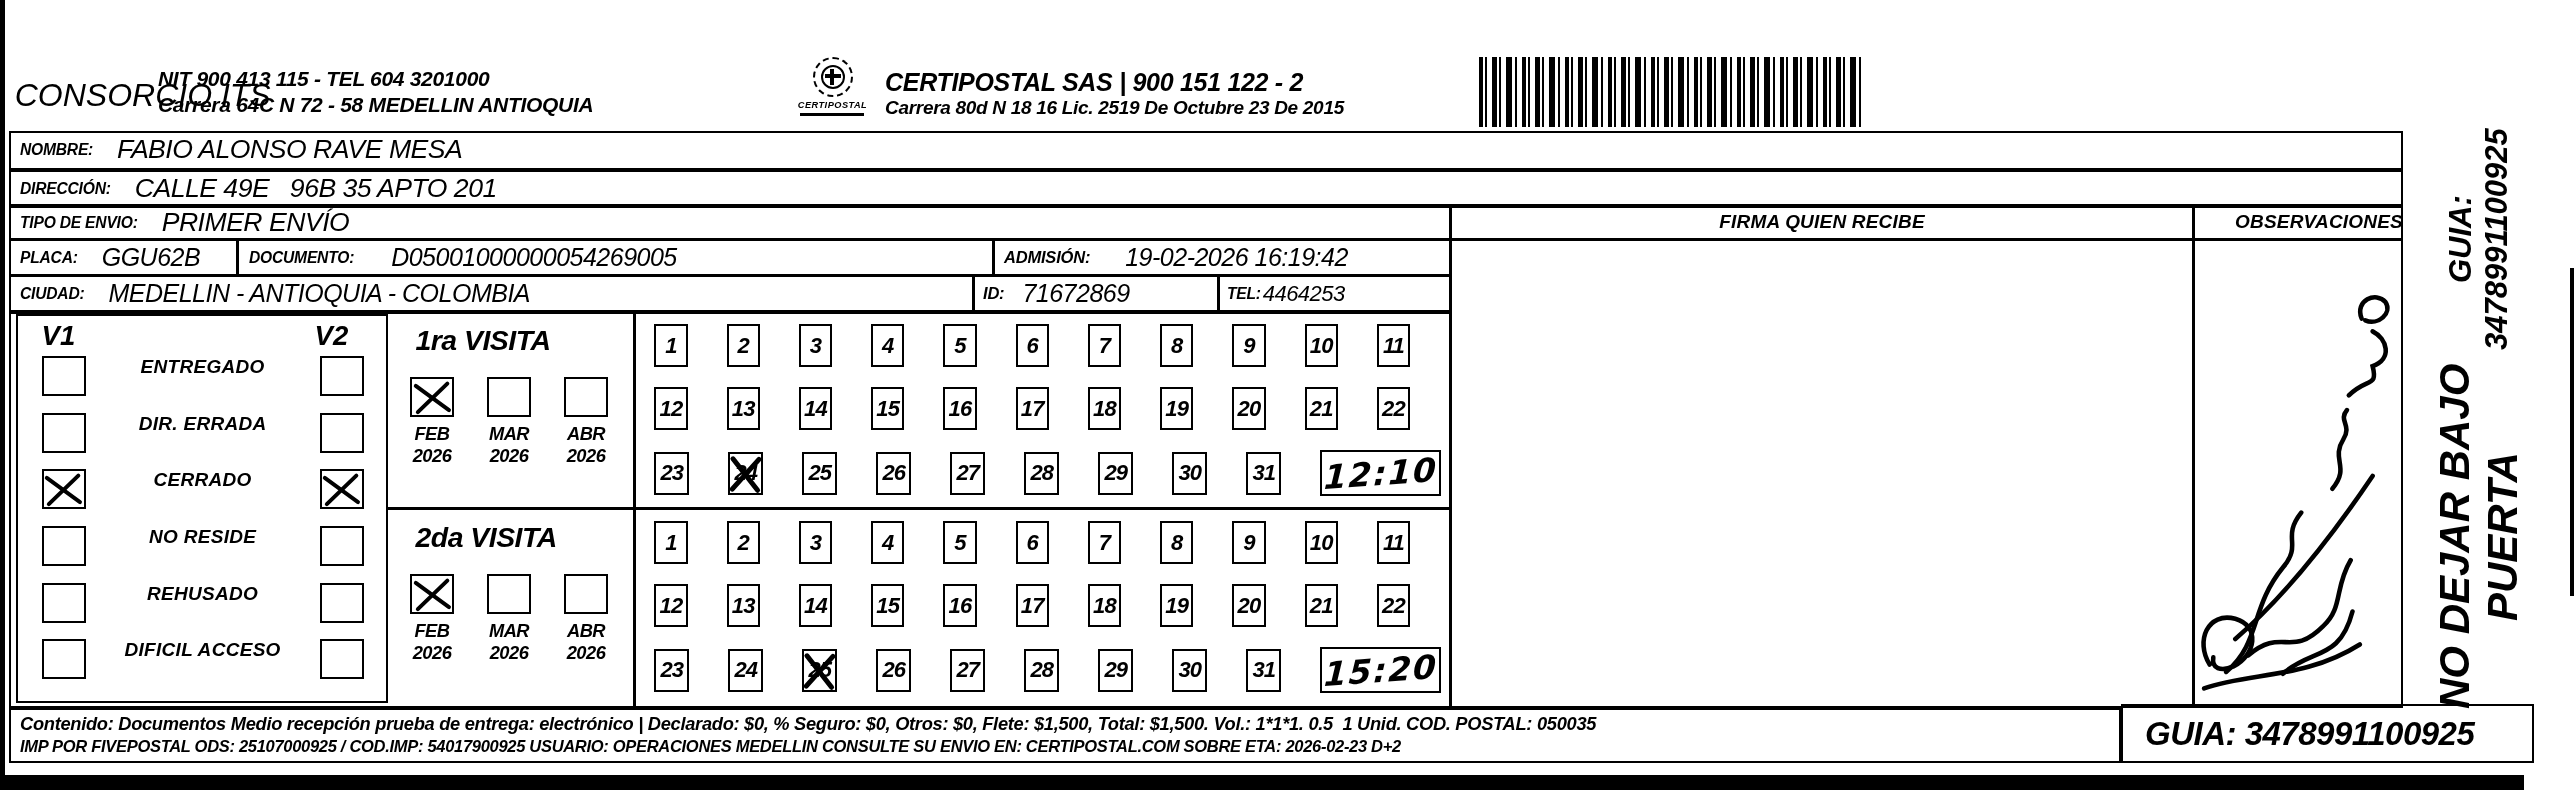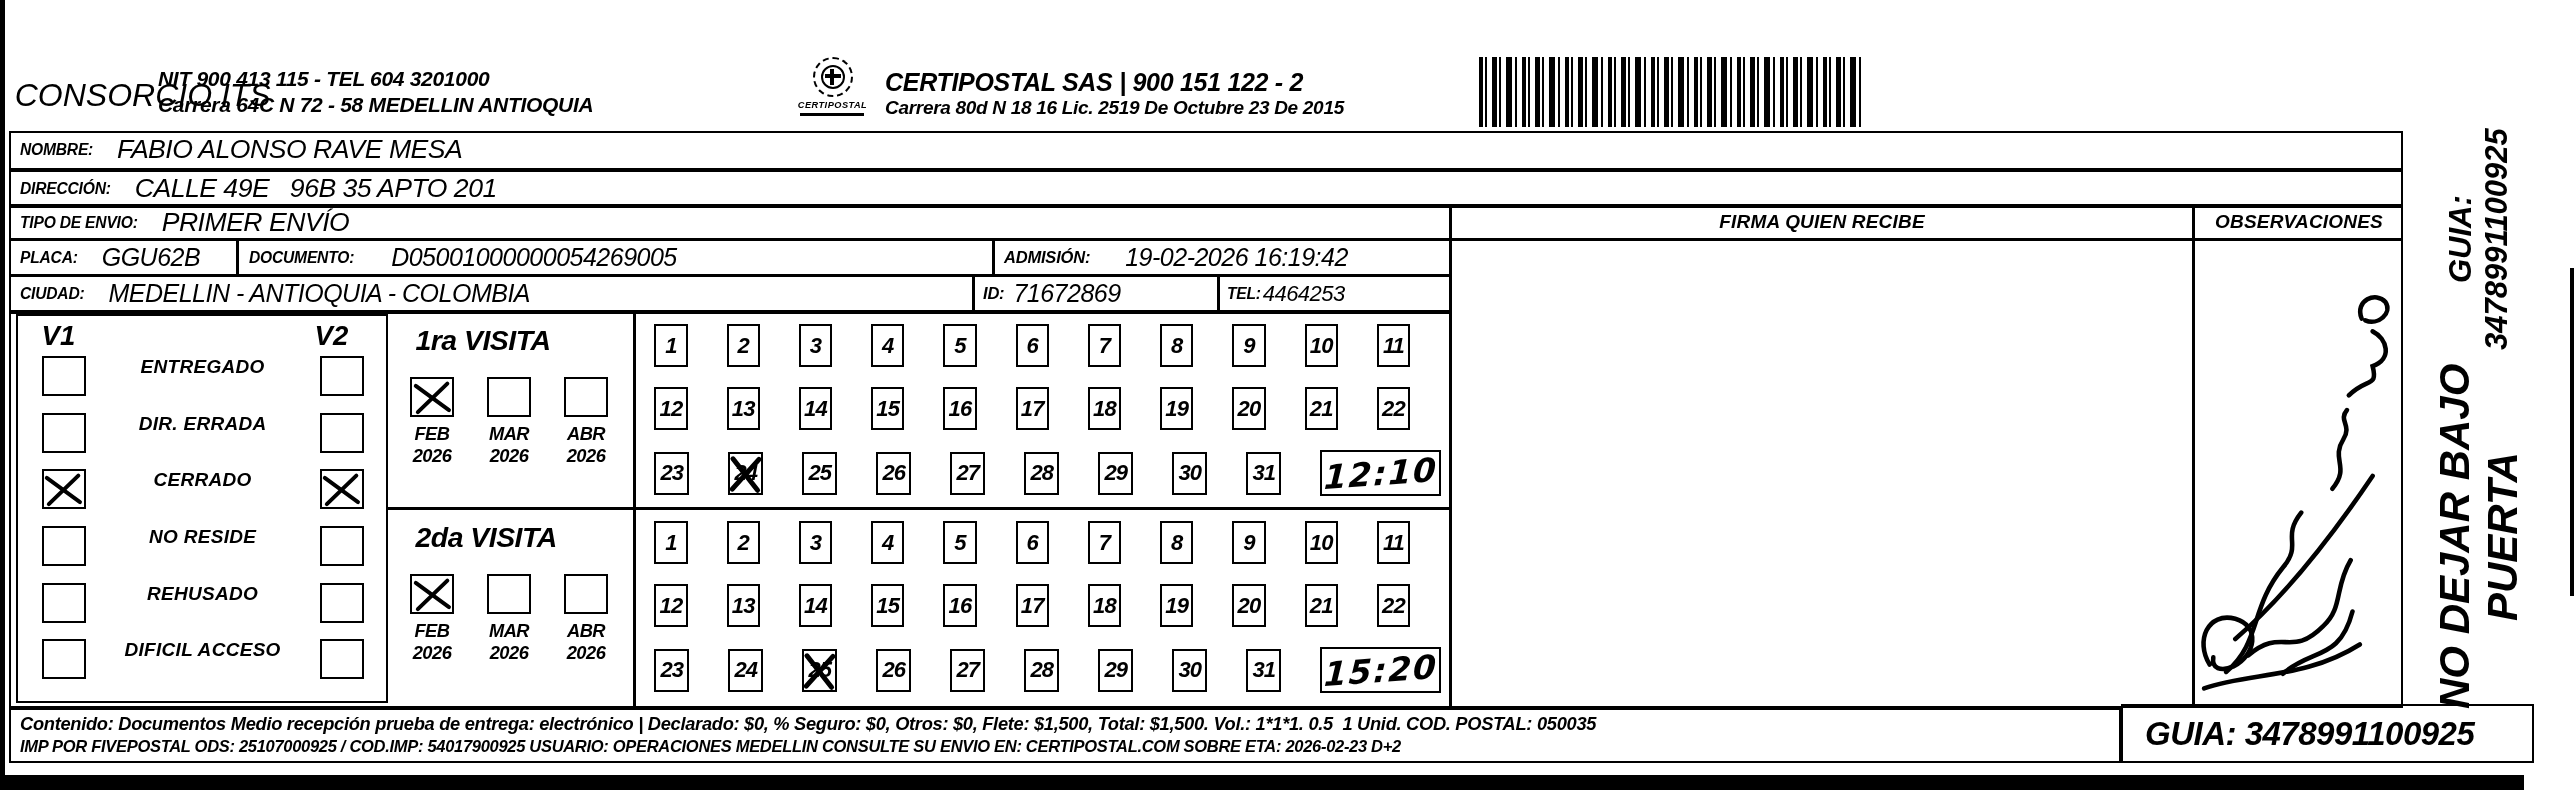--- a/index.html
+++ b/index.html
@@ -130,21 +130,21 @@
     <span class="val md" style="margin-left:13px;">D05001000000054269005</span>
   </div>
   <div class="cellrow" style="left:1004px;top:240px;height:35px;">
     <span class="lbl" style="font-size:16.5px;">ADMISIÓN:</span>
     <span class="val md" style="margin-left:11px;">19-02-2026 16:19:42</span>
   </div>
   <div class="cellrow" style="left:20px;top:276px;height:35px;">
     <span class="lbl">CIUDAD:</span>
     <span class="val md">MEDELLIN - ANTIOQUIA - COLOMBIA</span>
   </div>
-  <div class="cellrow" style="left:983px;top:276px;height:35px;gap:9px;">
+  <div class="cellrow" style="left:983px;top:276px;height:35px;gap:18px;">
     <span class="lbl" style="font-size:16.5px;">ID:</span>
     <span class="val md">71672869</span>
   </div>
   <div class="cellrow" style="left:1227px;top:276px;height:35px;gap:1.8px;">
     <span class="lbl">TEL:</span>
     <span class="val sm">4464253</span>
   </div>
 
   <div class="panel" style="left:15.6px;top:314px;width:372px;height:389px;">
     <span class="vhead" style="left:24px;top:3.7px;">V1</span>
@@ -315,21 +315,21 @@
         <div class="day">29</div>
         <div class="day">30</div>
         <div class="day">31</div>
         <div class="timebox">
           <span class="handtime">15:20</span>
         </div>
       </div>
     </div>
 
   <div class="colhead" style="left:1452px;top:205px;width:740px;height:33px;">FIRMA QUIEN RECIBE</div>
-  <div class="colhead" style="left:2195px;top:205px;width:208px;height:33px;">OBSERVACIONES</div>
+  <div class="colhead" style="left:2195px;top:205px;width:208px;height:33px;padding-left:20px;">OBSERVACIONES</div>
   <div class="abs" style="left:1452px;top:241px;width:740px;height:467px;"></div>
   <div class="abs" style="left:2195px;top:241px;width:208px;height:467px;">
     <svg width="206" height="459" viewBox="0 0 225 500" fill="none" stroke="#000" stroke-width="5" stroke-linecap="round">
       <path d="M16,462 C0,436 14,404 44,412 C72,420 66,452 42,464 C28,470 18,466 20,454"></path>
       <path d="M34,470 C72,438 60,400 96,356 C118,330 94,324 116,296"></path>
       <path d="M58,452 C96,420 104,456 140,420 C162,400 152,378 170,348"></path>
       <path d="M44,434 C98,388 148,324 194,256"></path>
       <path d="M96,472 C128,444 158,458 172,404"></path>
       <path d="M10,488 C60,470 120,478 180,440"></path>
       <path d="M150,270 C170,246 148,238 162,216 C172,200 156,196 166,184"></path>

